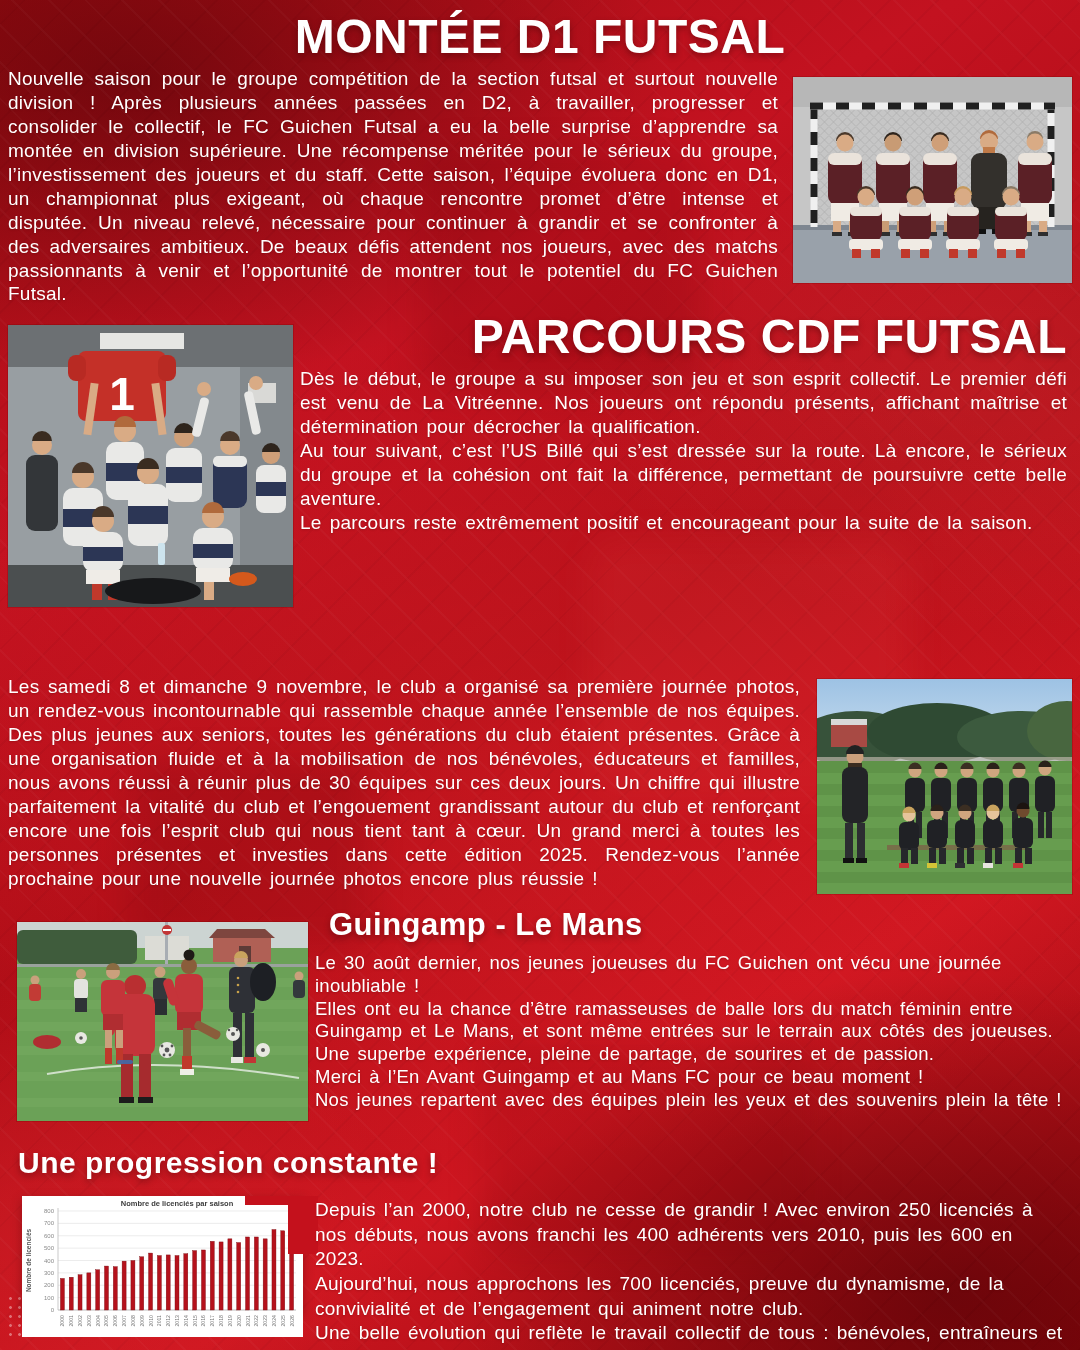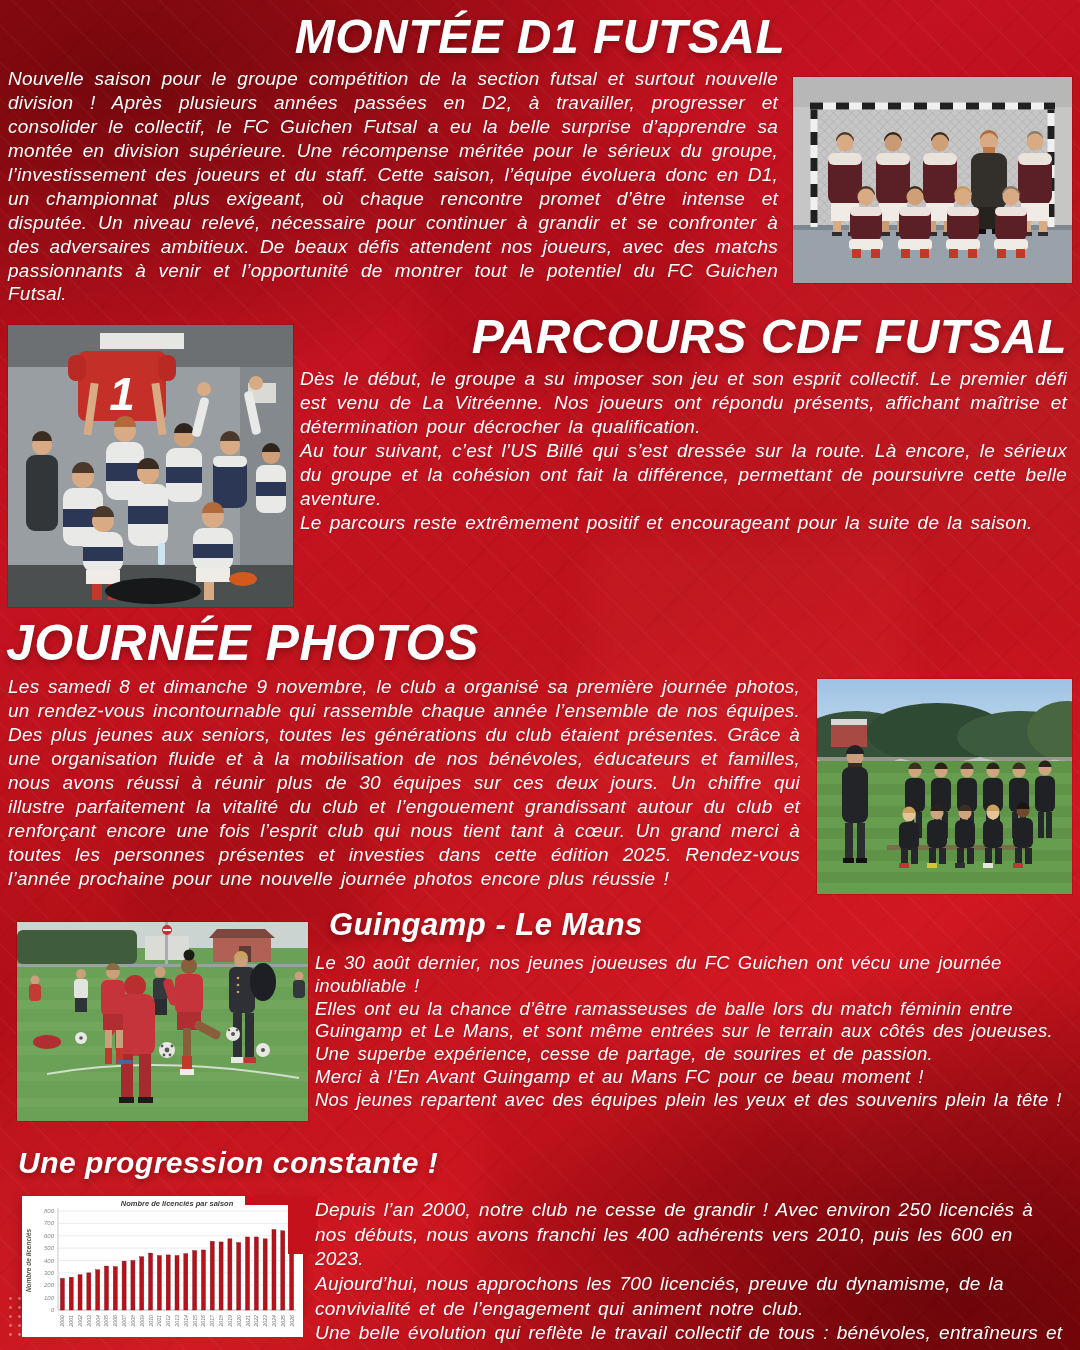--- a/index.html
+++ b/index.html
@@ -6,21 +6,20 @@
   .page{
     position:relative;width:1080px;height:1350px;overflow:hidden;
     font-family:"Liberation Sans","DejaVu Sans",sans-serif;color:#fff;
     background:
       radial-gradient(900px 500px at 12% 6%, rgba(50,0,4,.45), transparent 60%),
       radial-gradient(700px 420px at 92% 28%, rgba(255,90,90,.16), transparent 60%),
       radial-gradient(1100px 650px at 50% 55%, rgba(255,45,52,.22), transparent 65%),
       radial-gradient(820px 520px at 88% 96%, rgba(60,0,4,.5), transparent 62%),
       radial-gradient(600px 380px at 6% 92%, rgba(255,70,70,.14), transparent 60%),
       linear-gradient(150deg,#a30c12 0%,#c31220 28%,#b00e17 50%,#ce1620 74%,#90070c 100%);
-    font-style: italic;
   }
   .tex{position:absolute;pointer-events:none;}
   .tex-lines{
     left:0;top:0;width:1080px;height:1350px;opacity:.05;
     background:
       repeating-linear-gradient(45deg, rgba(255,255,255,.5) 0 2px, transparent 2px 26px),
       repeating-linear-gradient(-45deg, rgba(0,0,0,.55) 0 2px, transparent 2px 34px);
   }
   .ghost{position:absolute;filter:blur(16px);border-radius:30px;pointer-events:none;}
   .title{
@@ -247,21 +246,20 @@
   </svg>
 
   <h1 class="title title-xl" style="top:312px;left:300px;width:767px;text-align:right;">PARCOURS CDF FUTSAL</h1>
 
   <div class="body-txt just" style="left:300px;top:367px;width:767px;">
     <p>Dès le début, le groupe a su imposer son jeu et son esprit collectif. Le premier défi est venu de La Vitréenne. Nos joueurs ont répondu présents, affichant maîtrise et détermination pour décrocher la qualification.</p>
     <p>Au tour suivant, c’est l’US Billé qui s’est dressée sur la route. Là encore, le sérieux du groupe et la cohésion ont fait la différence, permettant de poursuivre cette belle aventure.</p>
     <p>Le parcours reste extrêmement positif et encourageant pour la suite de la saison.</p>
   </div>
 
-  <h1 class="title" style="top:614px;left:6px;font-size:50px;">JOURNÉE PHOTOS</h1>
 
   <p class="body-txt just" style="left:8px;top:675px;width:792px;">Les samedi 8 et dimanche 9 novembre, le club a organisé sa première journée photos, un rendez-vous incontournable qui rassemble chaque année l’ensemble de nos équipes. Des plus jeunes aux seniors, toutes les générations du club étaient présentes. Grâce à une organisation fluide et à la mobilisation de nos bénévoles, éducateurs et familles, nous avons réussi à réunir plus de 30 équipes sur ces deux jours. Un chiffre qui illustre parfaitement la vitalité du club et l’engouement grandissant autour du club et renforçant encore une fois l’esprit club qui nous tient tant à cœur. Un grand merci à toutes les personnes présentes et investies dans cette édition 2025. Rendez-vous l’année prochaine pour une nouvelle journée photos encore plus réussie !</p>
 
   <svg class="photo" style="left:817px;top:679px;" width="255" height="215" viewBox="0 0 255 215" role="img">
     <defs>
       <linearGradient id="sky3" x1="0" y1="0" x2="0" y2="1">
         <stop offset="0" stop-color="#9dc2e4"></stop>
           <stop offset="1" stop-color="#d9e7f2"></stop>
       </linearGradient>
     </defs>
@@ -377,21 +375,21 @@
           <rect x="-10" y="184" width="10" height="5" fill="#c23535"></rect>
         </g>
     </g>
   </svg>
 
   <h2 class="title title-md" style="top:908px;left:329px;">Guingamp - Le Mans</h2>
 
   <div class="body-txt" style="left:315px;top:952px;width:752px;font-size:18.5px;line-height:1.23;">
     <p>Le 30 août dernier, nos jeunes joueuses du FC Guichen ont vécu une journée inoubliable !</p>
     <p>Elles ont eu la chance d’être ramasseuses de balle lors du match féminin entre Guingamp et Le Mans, et sont même entrées sur le terrain aux côtés des joueuses.</p>
-    <p>Une superbe expérience, cesse de partage, de sourires et de passion.</p>
+    <p>Une superbe expérience, pleine de partage, de sourires et de passion.</p>
     <p>Merci à l’En Avant Guingamp et au Mans FC pour ce beau moment !</p>
     <p>Nos jeunes repartent avec des équipes plein les yeux et des souvenirs plein la tête !</p>
   </div>
 
   <svg class="photo" style="left:17px;top:922px;" width="291" height="199" viewBox="0 0 291 199" role="img">
     <rect width="291" height="199" fill="#6ba157"></rect>
     <rect width="291" height="26" fill="#ccd4d2"></rect>
     <rect y="8" width="120" height="34" rx="6" fill="#3f5c3c"></rect>
     <rect x="128" y="14" width="44" height="24" fill="#dcdcd6"></rect>
     <rect x="196" y="16" width="58" height="24" fill="#b06055"></rect>

